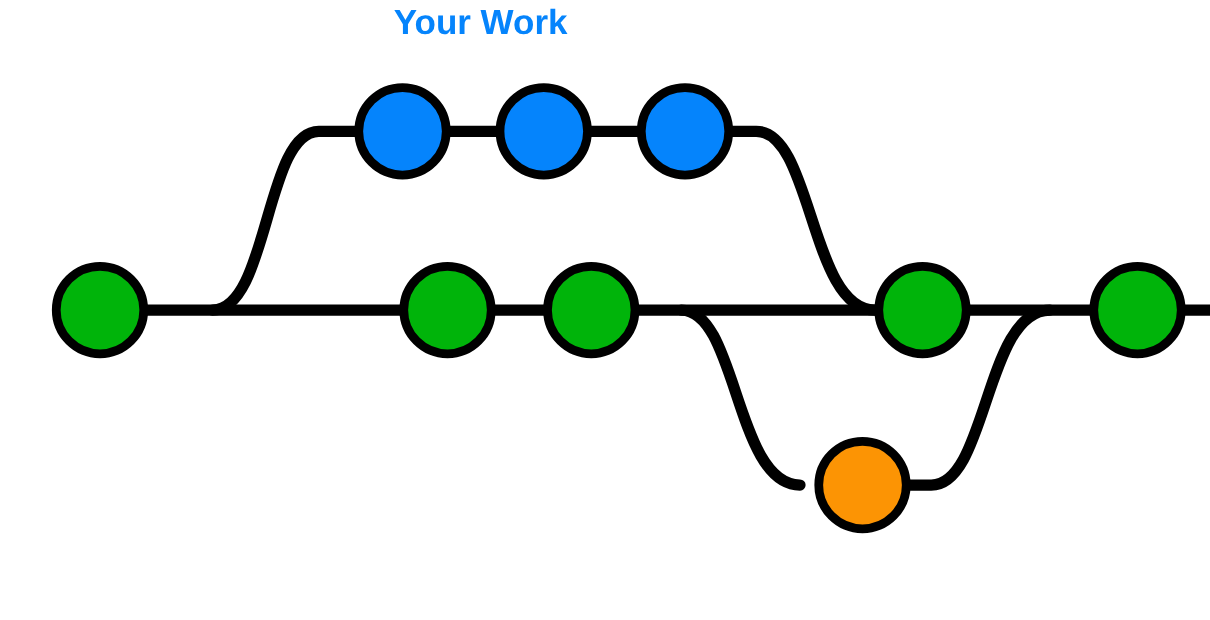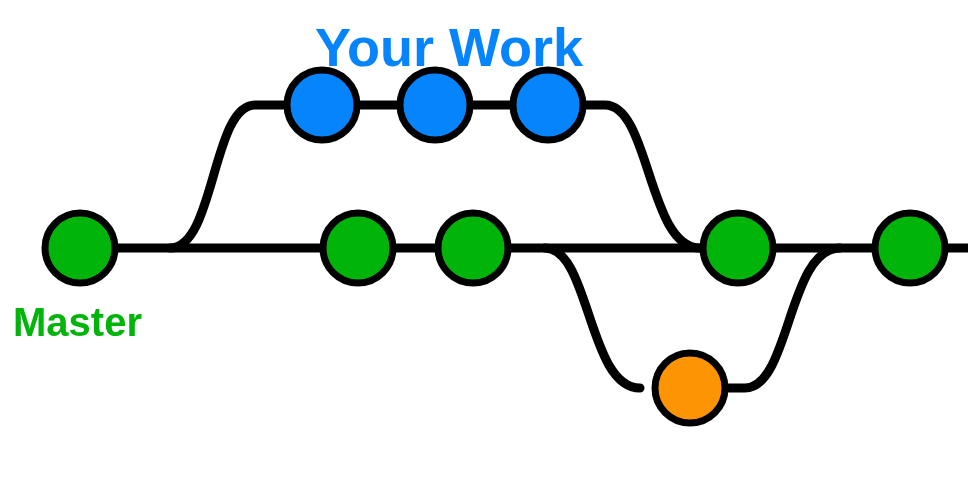--- a/index.html
+++ b/index.html
@@ -63,18 +63,17 @@
       <circle cy="248" r="35" fill="#00b40a" cx="910"></circle>
 
       <circle cy="105" r="35" fill="#0584fc" cx="322"></circle>
       <circle cy="105" r="35" fill="#0584fc" cx="435"></circle>
       <circle cy="105" r="35" fill="#0584fc" cx="548"></circle>
 
       <circle cy="388" r="35" fill="#fc9404" cx="690"></circle>
     </g>
   </svg>
 
-  <div class="branch-label" style="position:absolute; left:315px; top:16px; font-size:54px; color:#0584fc;">Your Work</div>
+  <div class="branch-label" style="position:absolute; left:315px; top:2px; font-size:28px; color:#0584fc;">Your Work</div>
 
-  <div class="branch-label" style="position:absolute; left:13px; top:300px; font-size:40px; color:#00b40a;">Master</div>
 
 
 </div>
 
 </body></html>

